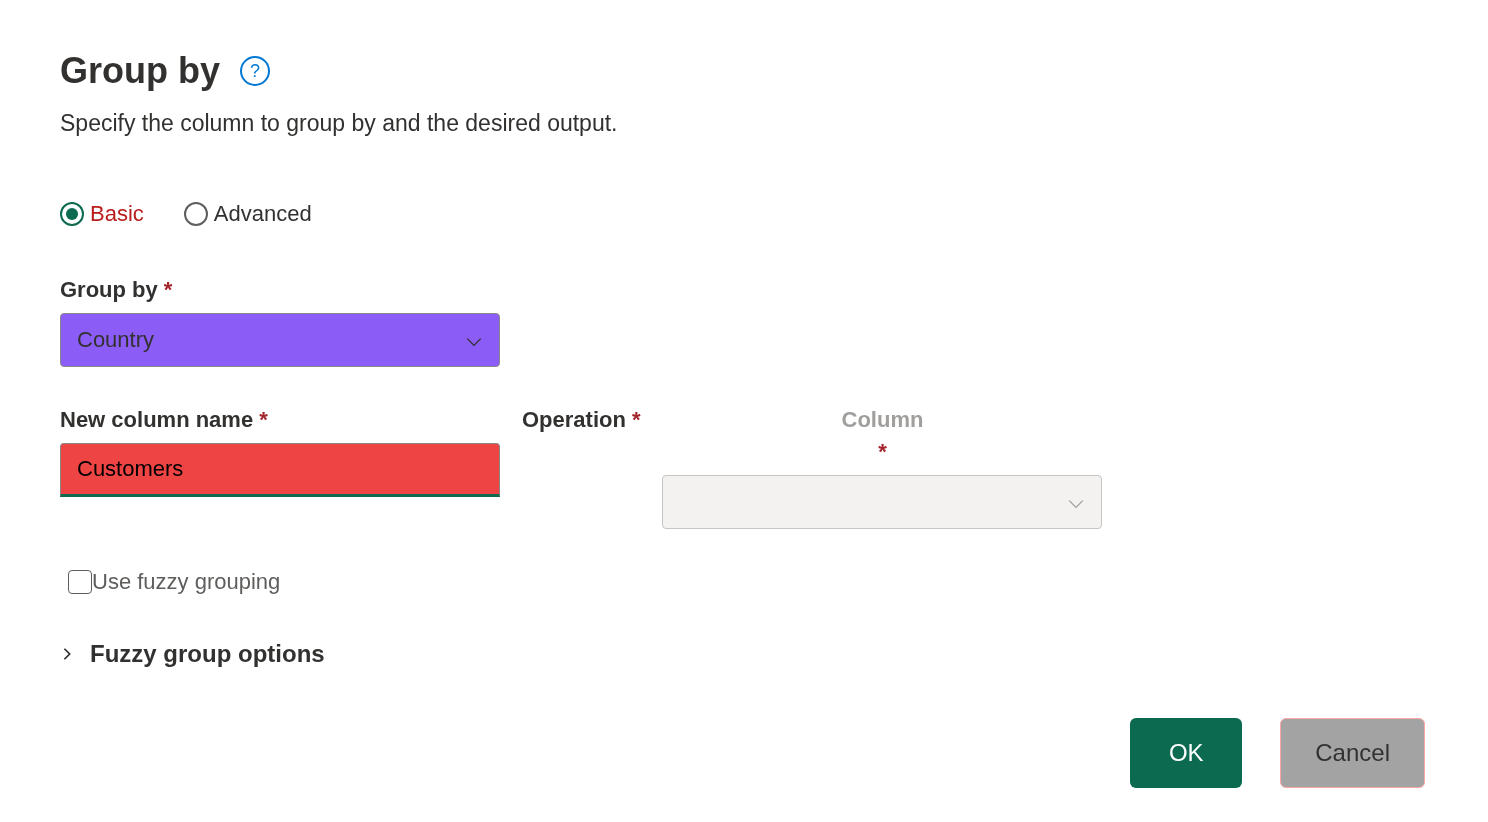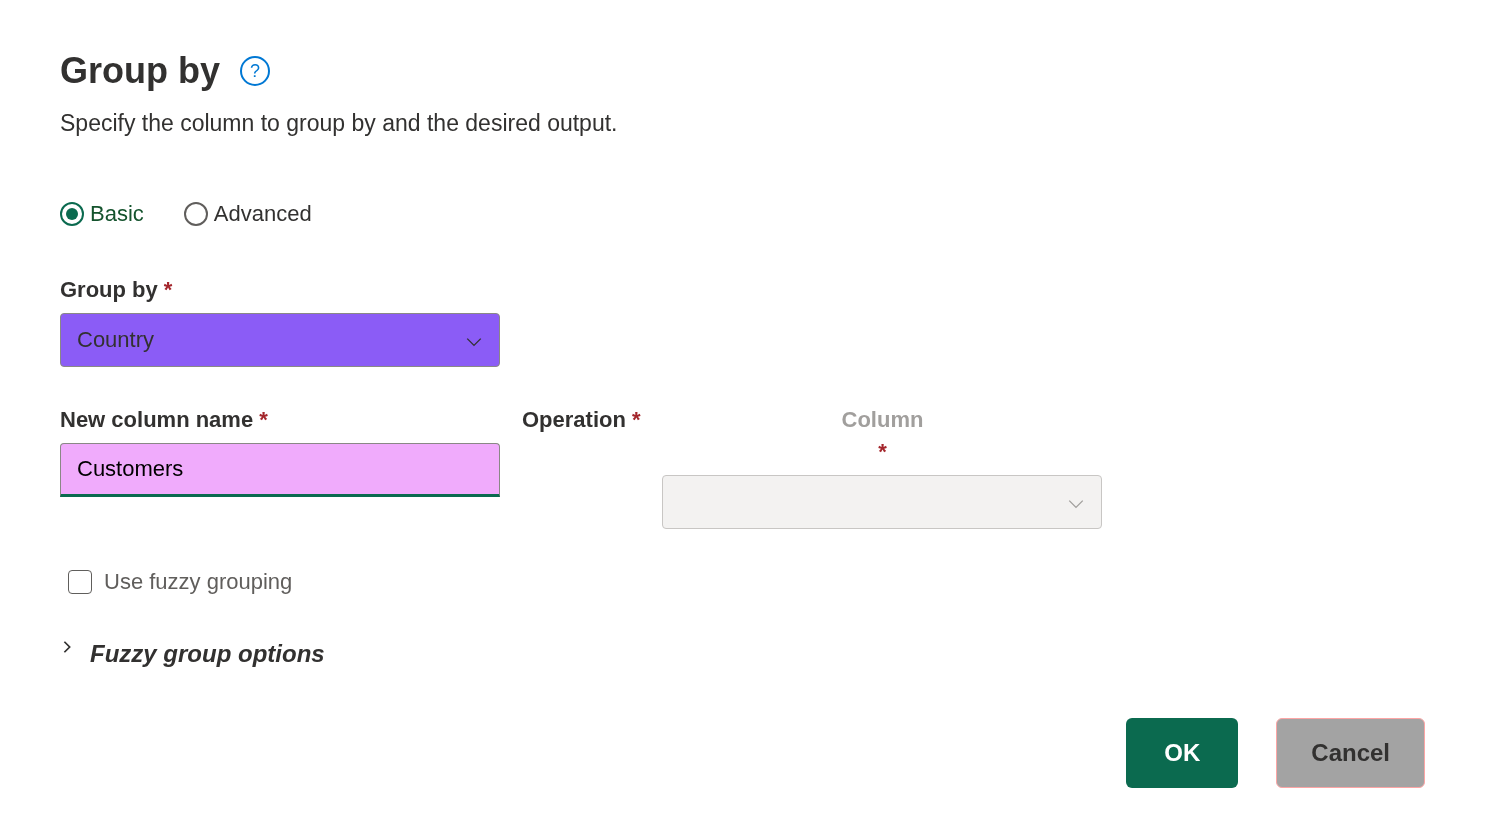--- a/index.html
+++ b/index.html
@@ -69,21 +69,21 @@
       content: "";
       width: 12px;
       height: 12px;
       background: #0b6a4f;
       border-radius: 50%;
     }
     .radio-circle.unselected {
       border: 2px solid #605e5c;
     }
     .radio-label.selected-label {
-      color: #14532d;
+      color: #b91c1c;
     }
     .radio-label.unselected-label {
       color: #323130;
     }
     .field-label {
       font-size: 22px;
       font-weight: 600;
       color: #323130;
       margin-bottom: 10px;
       display: flex;
@@ -142,47 +142,45 @@
     .text-input {
       width: 440px;
       height: 54px;
       border: 1px solid #8a8886;
       border-bottom: 3px solid #0b6a4f;
       border-radius: 4px 4px 0 0;
       padding: 0 16px;
       font-size: 22px;
       font-family: inherit;
       outline: none;
-      background: #f0abfc;
+      background: #ef4444;
     }
     .checkbox-row {
       display: flex;
       align-items: center;
-      gap: 12px;
       margin-bottom: 45px;
       cursor: pointer;
       padding-left: 8px;
     }
     .checkbox-box {
       width: 24px;
       height: 24px;
       border: 1.5px solid #605e5c;
       border-radius: 4px;
     }
     .checkbox-label {
       font-size: 22px;
       color: #605e5c;
     }
     .expander-row {
       display: flex;
-      align-items: flex-start;
+      align-items: center;
       gap: 16px;
       cursor: pointer;
       margin-bottom: 50px;
-      font-style: italic;
     }
     .chevron-right {
       width: 14px;
       height: 14px;
       display: flex;
       align-items: center;
       justify-content: center;
     }
     .chevron-right svg {
       width: 100%;
@@ -198,21 +196,21 @@
       gap: 38px;
       justify-content: flex-end;
       padding-right: 0;
       max-width: 1365px;
     }
     .btn {
       min-width: 112px;
       height: 70px;
       padding: 0 34px;
       font-size: 24px;
-      font-weight: 700;
+      font-weight: 400;
       border-radius: 6px;
       cursor: pointer;
       font-family: inherit;
     }
     .btn-primary {
       background: #0b6a4f;
       color: #ffffff;
       border: none;
     }
     .btn-secondary {

